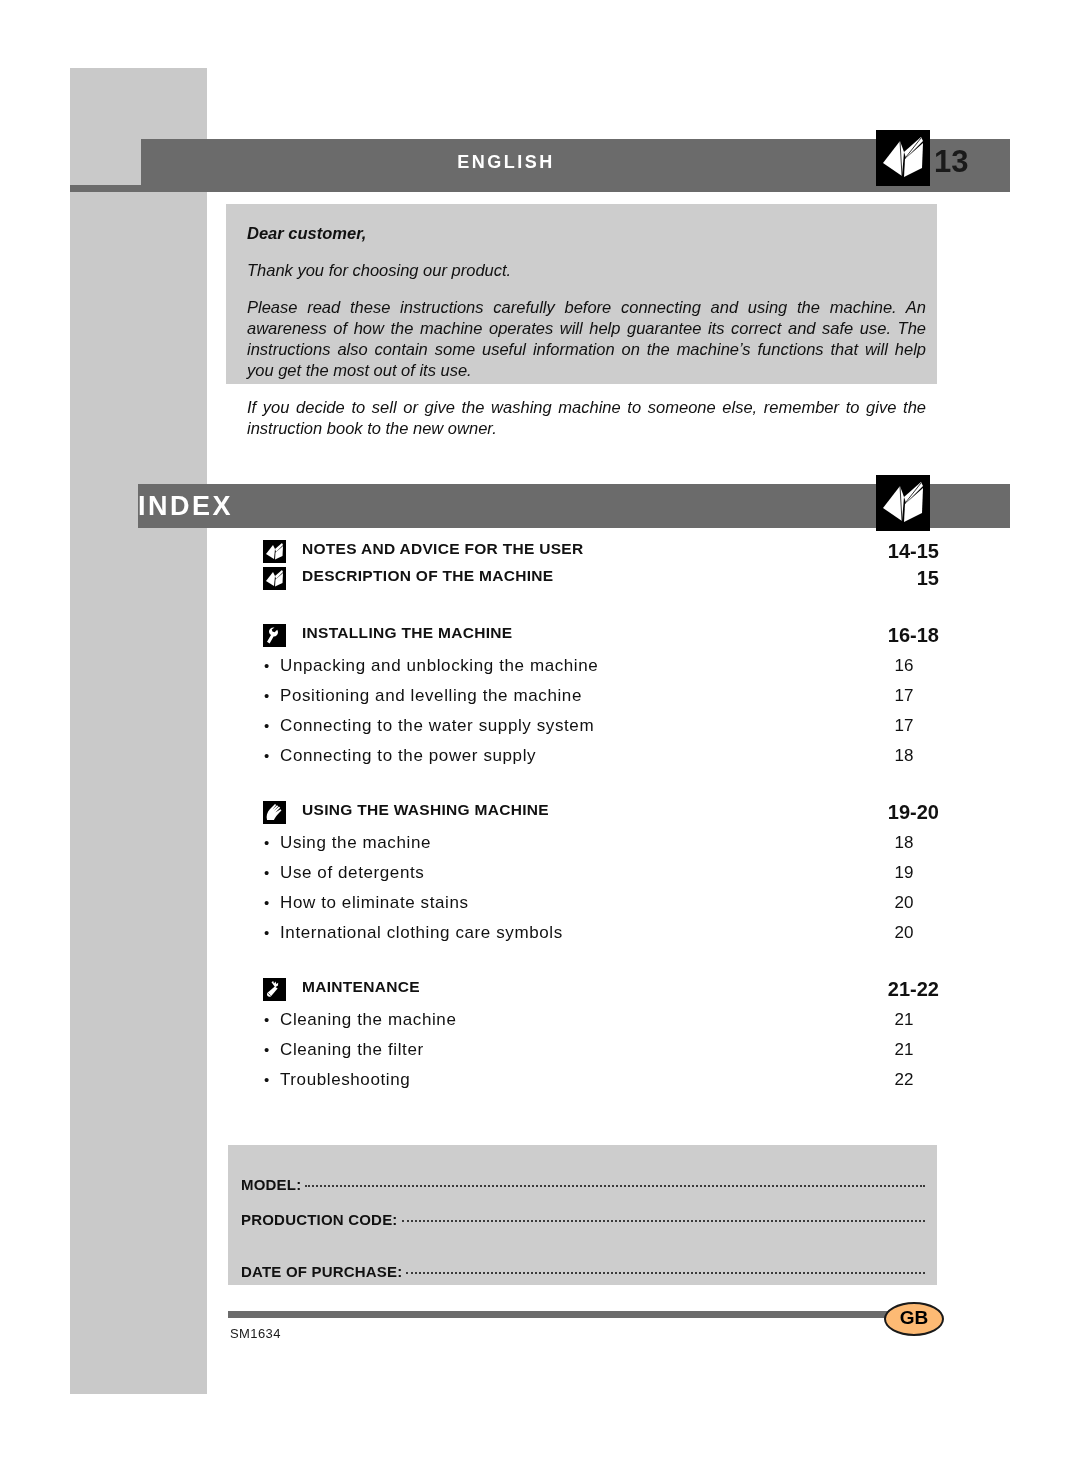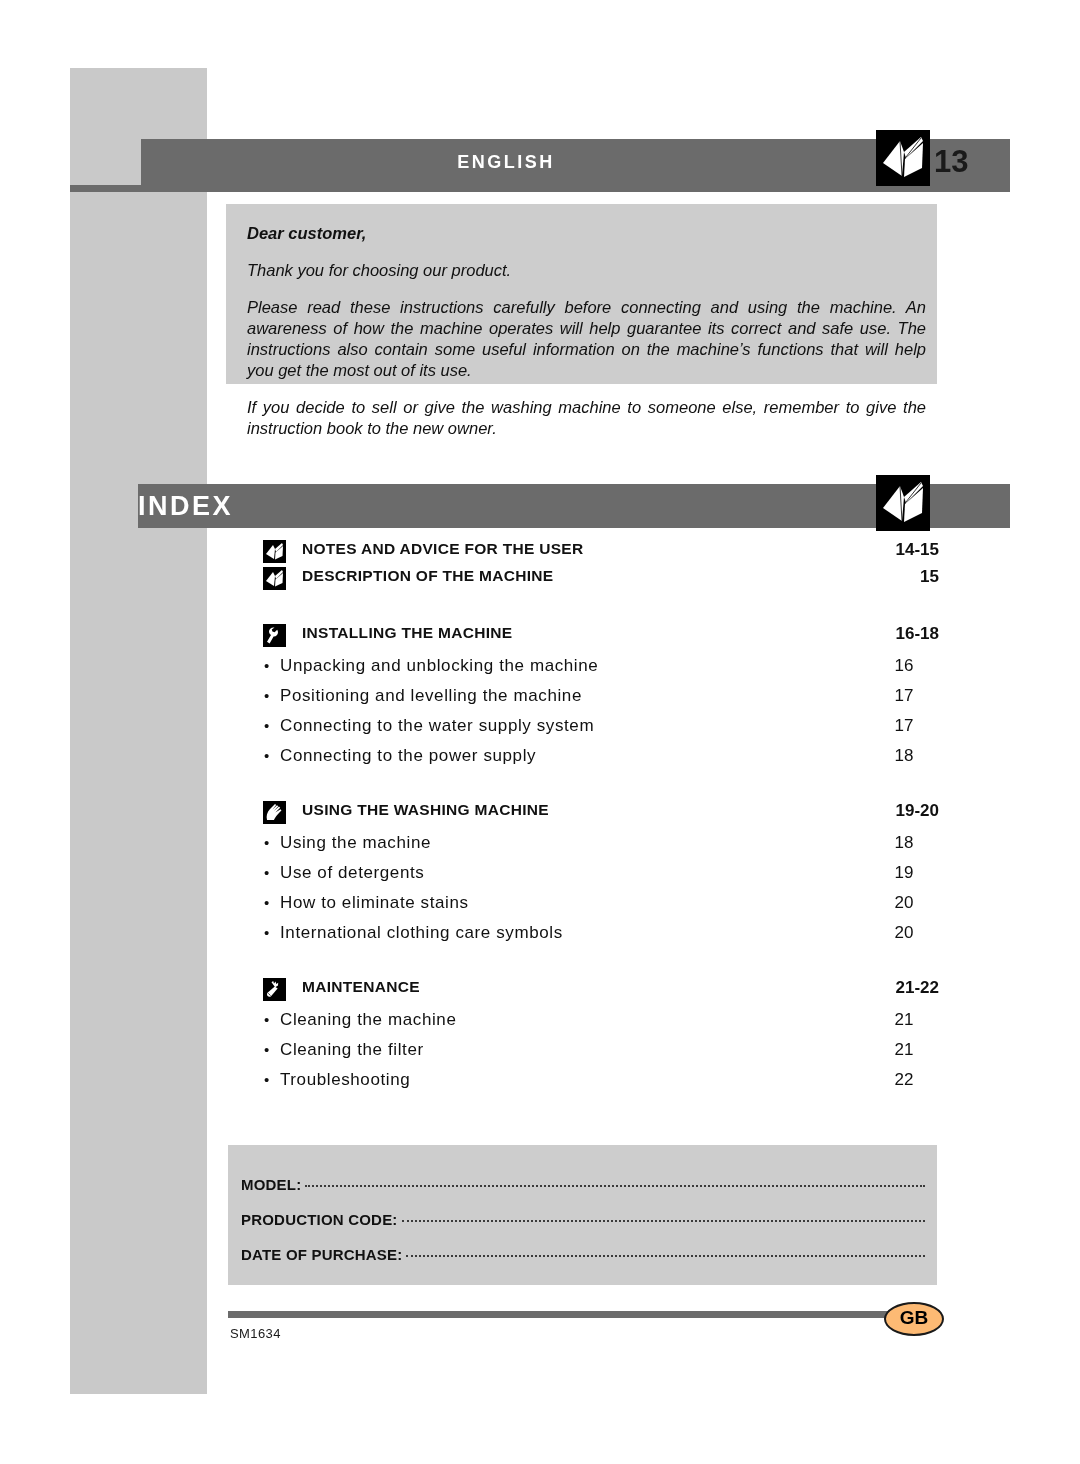--- a/index.html
+++ b/index.html
@@ -183,21 +183,21 @@
   }
   .toc-head .head-label {
     font-size: 15.5px;
     font-weight: bold;
     color: #111111;
     letter-spacing: 0.3px;
     flex: 1 1 auto;
     white-space: nowrap;
   }
   .toc-head .head-pages {
-    font-size: 17px;
+    font-size: 20px;
     font-weight: bold;
     color: #111111;
     text-align: right;
     width: 70px;
     flex: 0 0 auto;
   }
 
   .toc-item {
     display: flex;
     align-items: baseline;
@@ -254,21 +254,21 @@
   .details-row .dots {
     flex: 1 1 auto;
     border-bottom: 2px dotted #3a3a3a;
     margin-left: 4px;
     position: relative;
     top: -3px;
     height: 1px;
   }
   .dr1 { top: 31px; }
   .dr2 { top: 66px; }
-  .dr3 { top: 101px; }
+  .dr3 { top: 118px; }
 
   
   .footer-rule {
     position: absolute;
     left: 228px;
     top: 1311px;
     width: 712px;
     height: 7px;
     background: #6b6b6b;
   }

